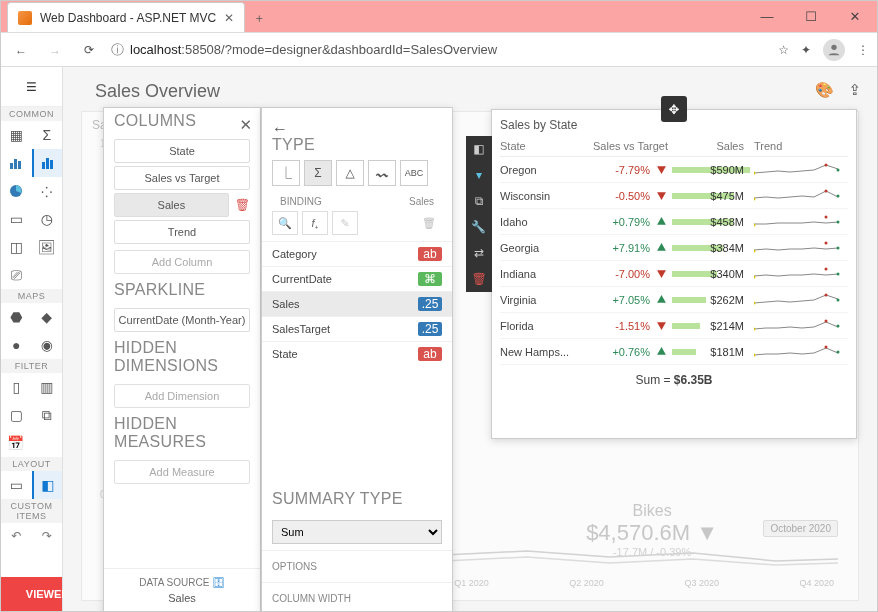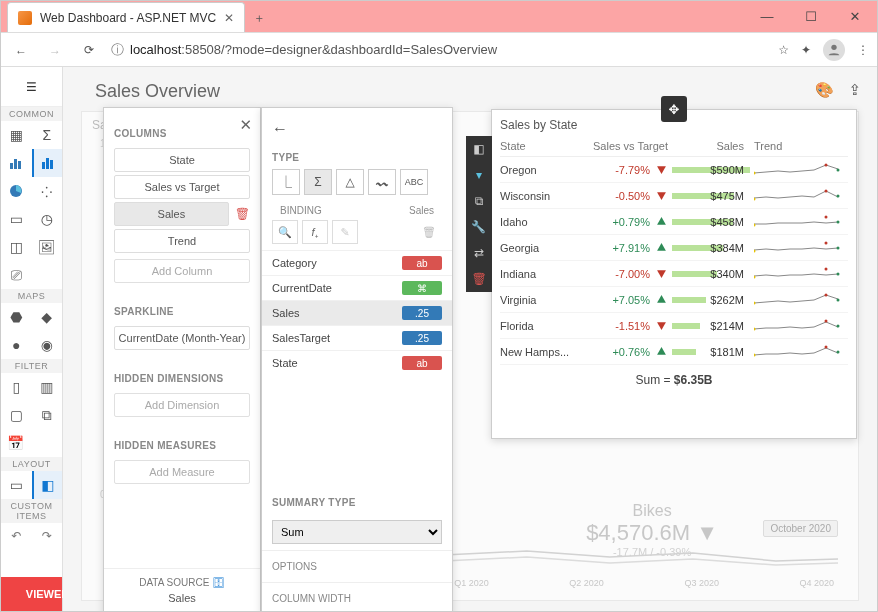--- a/index.html
+++ b/index.html
@@ -41,41 +41,41 @@
   .ghost-bikes .val { font-size:22px; color:#aaa; }
   .ghost-bikes .sm { font-size:11px; color:#bbb; }
   .timeline { position:absolute; left:30px; right:20px; bottom:10px; height:70px; }
   .timeline .range { border:1px solid #ccc; border-radius:2px; padding:2px 6px; font-size:10px; color:#777; display:inline-block; background:#f0f0f0; }
   .timeline .range.r { float:right; }
   .timeline svg { width:100%; height:38px; }
   .timeline .ticks { display:flex; justify-content:space-between; font-size:9px; color:#aaa; padding:0 4px; }
 
   .panel { position:absolute; background:#fff; border:1px solid #ccc; box-shadow:0 2px 8px rgba(0,0,0,0.15); display:flex; flex-direction:column; }
   .panel1 { left:40px; top:40px; width:158px; height:508px; }
-  .panel .sec { font-size:10px; color:#888; padding:20px 10px 6px; letter-spacing:0.3px;font-weight:bold; }
+  .panel .sec { font-size:16px; color:#888; padding:4px 10px 6px; letter-spacing:0.3px; }
   .panel .close-x { position:absolute; right:8px; top:8px; color:#666; font-size:15px; cursor:pointer; }
   .col-item { margin:3px 10px; border:1px solid #ddd; border-radius:2px; height:24px; display:flex; align-items:center; justify-content:center; font-size:11px; color:#555; background:#fff; cursor:pointer; position:relative; }
   .col-item.sel { background:#e8e8e8; }
   .panel1 .add { color:#aaa; border:1px solid #e0e0e0; }
   .ds { margin-top:auto; border-top:1px solid #eee; text-align:center; padding:8px 0 4px; font-size:10px; color:#777; }
   .ds .icon { color:#1177d1; }
   .ds .name { font-size:11px; color:#555; padding:4px 0 6px; }
 
   .panel2 { left:198px; top:40px; width:192px; height:508px; }
   .panel2 .back { position:absolute; left:10px; top:10px; color:#555; font-size:16px; cursor:pointer; }
   .type-row { display:flex; gap:4px; padding:0 10px; }
   .type-btn { width:28px; height:26px; border:1px solid #ccc; display:flex;align-items:center;justify-content:center; font-size:12px; color:#555; cursor:pointer; }
   .type-btn.sel { background:#e8e8e8; }
   .bind-head { display:flex; justify-content:space-between; align-items:center; padding:10px 18px 4px; font-size:10px; color:#888; }
   .bind-tools { display:flex; gap:4px; padding:0 10px 6px; align-items:center; }
   .bind-tools .tool { width:26px;height:24px;border:1px solid #ddd;display:flex;align-items:center;justify-content:center;color:#666;font-size:11px; }
   .bind-tools .spacer { flex:1; }
   .bind-item { display:flex; align-items:center; justify-content:space-between; padding:5px 10px; font-size:11px; color:#444; border-top:1px solid #f0f0f0; cursor:pointer; }
   .bind-item.sel { background:#eaeaea; }
-  .bind-item .tag { width:40px;height:14px;border-radius:2px;display:flex;align-items:center;justify-content:center;font-size:10px;color:#fff; }
+  .bind-item .tag { width:24px;height:14px;border-radius:2px;display:flex;align-items:center;justify-content:center;font-size:12px;color:#fff; }
   .tag.red { background:#d9534f; } .tag.green { background:#5cb85c; } .tag.blue { background:#337ab7; }
   .summary { padding:6px 10px; }
   .summary select { width:100%; height:24px; border:1px solid #ccc; font-size:11px; padding:0 4px; }
   .bottom-sec { border-top:1px solid #eee; padding:10px; font-size:10px; color:#888; }
 
   .grid-panel { left:428px; top:42px; width:366px; height:330px; display:flex; }
   .move-handle { position:absolute; left:50%; top:-14px; transform:translateX(-50%); width:26px;height:26px; background:#333; color:#fff; display:flex;align-items:center;justify-content:center;border-radius:3px;font-size:13px; }
   .side-tools { position:absolute; left:-26px; top:26px; width:26px; background:#333; display:flex; flex-direction:column; }
   .side-tools div { height:26px; color:#ccc; display:flex;align-items:center;justify-content:center;font-size:12px;cursor:pointer; }
   .side-tools .active { color:#5bc0de; }

